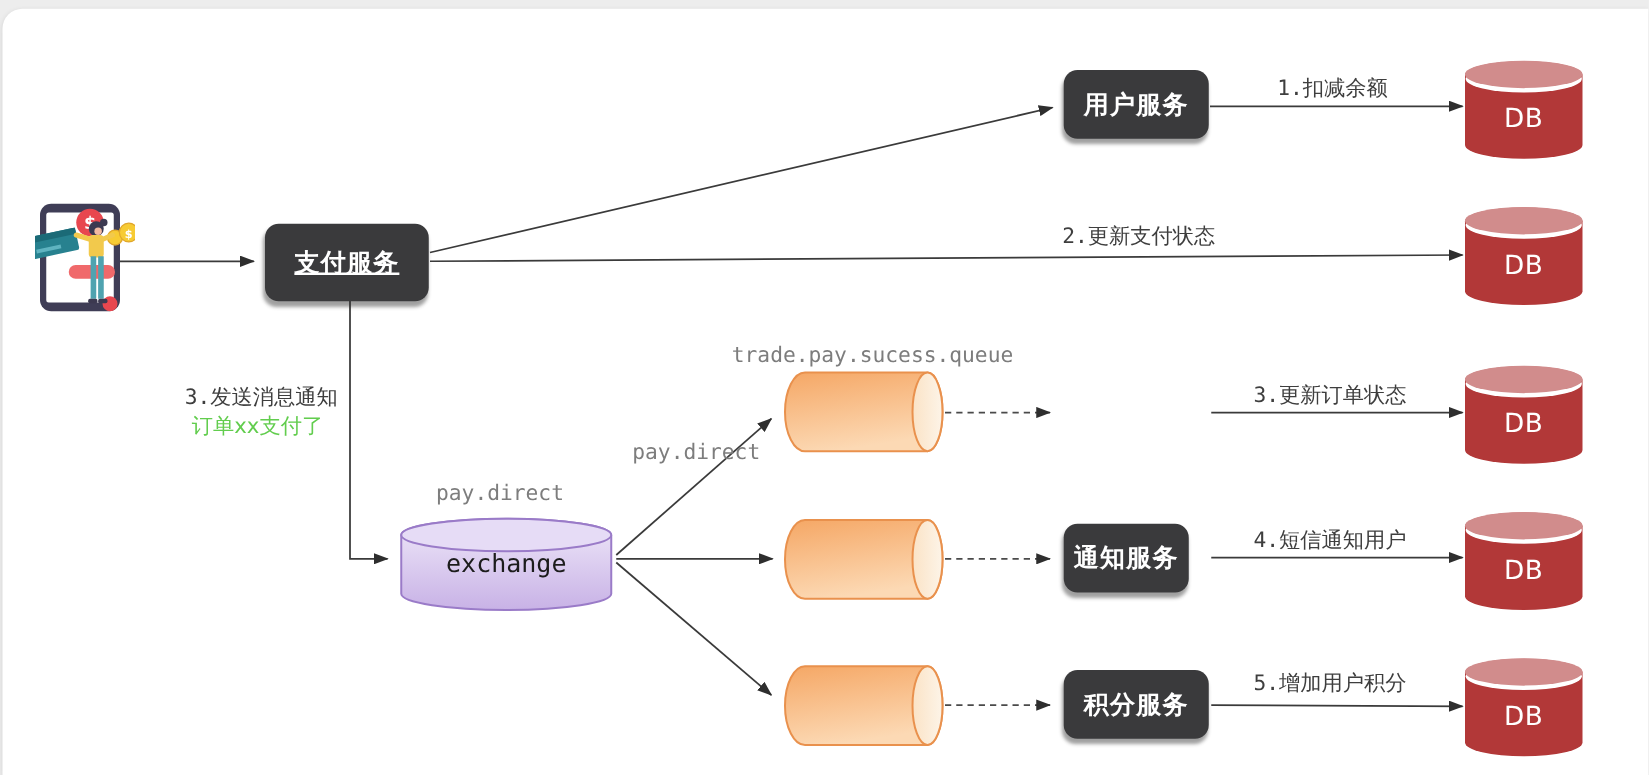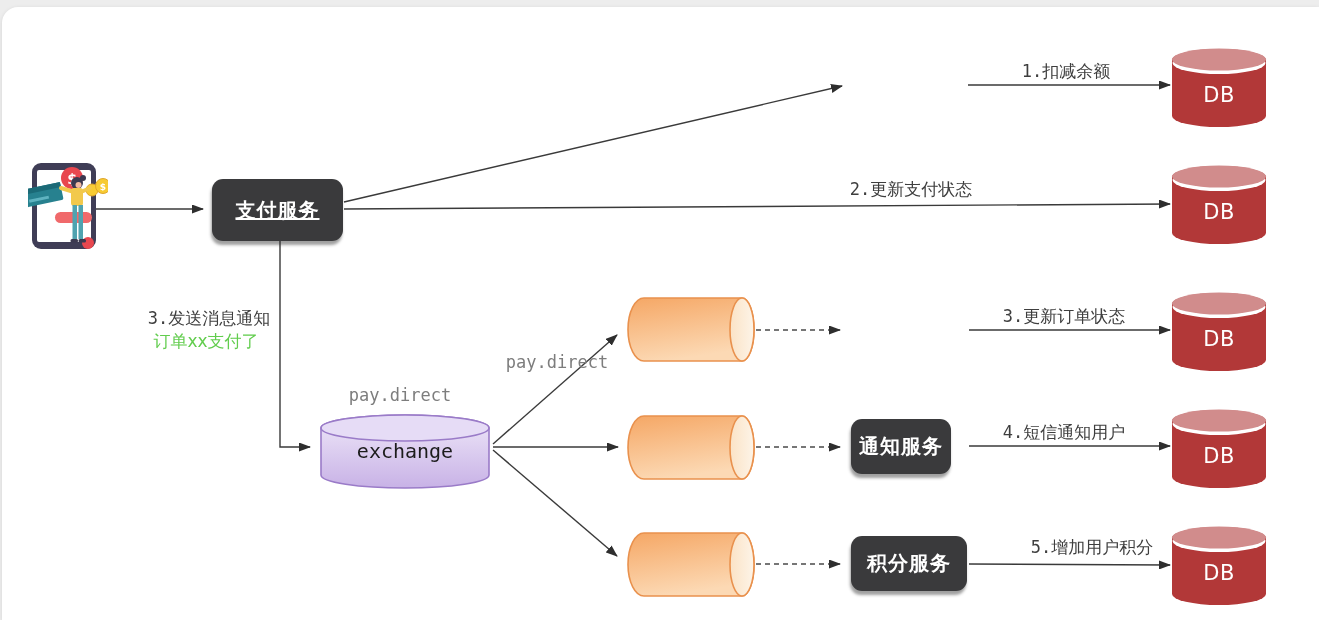--- a/index.html
+++ b/index.html
@@ -138,32 +138,34 @@
       <circle cx="50.5" cy="27" r="3" fill="#f2b9a1"></circle>
       <rect x="43" y="30" width="12" height="18" rx="3" fill="#f2c94c"></rect>
       <rect x="44.5" y="47" width="4.5" height="34" fill="#4fa3b0"></rect>
       <rect x="50.5" y="47" width="4.5" height="34" fill="#4fa3b0"></rect>
       <rect x="42.5" y="81" width="7.5" height="3.5" rx="1.5" fill="#3c3950"></rect>
       <rect x="50.5" y="81" width="7.5" height="3.5" rx="1.5" fill="#3c3950"></rect>
     </g>
   </svg>
 
   <div class="svc" id="svc-pay">支付服务</div>
+  <div class="svc" id="svc-user">用户服务</div>
   <div class="svc" id="svc-notify">通知服务</div>
   <div class="svc" id="svc-points">积分服务</div>
 
   <div class="lbl extext" style="left:405px;top:451px;">exchange</div>
   <div class="lbl dbtext" style="left:1219px;top:95px;">DB</div>
   <div class="lbl dbtext" style="left:1219px;top:212px;">DB</div>
   <div class="lbl dbtext" style="left:1219px;top:339px;">DB</div>
   <div class="lbl dbtext" style="left:1219px;top:456px;">DB</div>
   <div class="lbl dbtext" style="left:1219px;top:573px;">DB</div>
 
   <div class="lbl step" style="left:1066px;top:72px;">1.扣减余额</div>
   <div class="lbl step" style="left:911px;top:190px;">2.更新支付状态</div>
   <div class="lbl step" style="left:1064px;top:317px;">3.更新订单状态</div>
   <div class="lbl step" style="left:1064px;top:433px;">4.短信通知用户</div>
-  <div class="lbl step" style="left:1092px;top:548px;text-align:center;">5.增加用户积分</div>
+  <div class="lbl step" style="left:1064px;top:548px;text-align:center;">5.增加用户积分</div>
   <div class="lbl step" style="left:209px;top:319px;">3.发送消息通知</div>
   <div class="lbl green" style="left:206px;top:342px;">订单xx支付了</div>
   <div class="lbl mono" style="left:400px;top:396px;text-align:center;">pay.direct</div>
   <div class="lbl mono" style="left:557px;top:363px;">pay.direct</div>
+  <div class="lbl mono" style="left:698px;top:285px;">trade.pay.sucess.queue</div>
 </div>
 
 </body></html>

